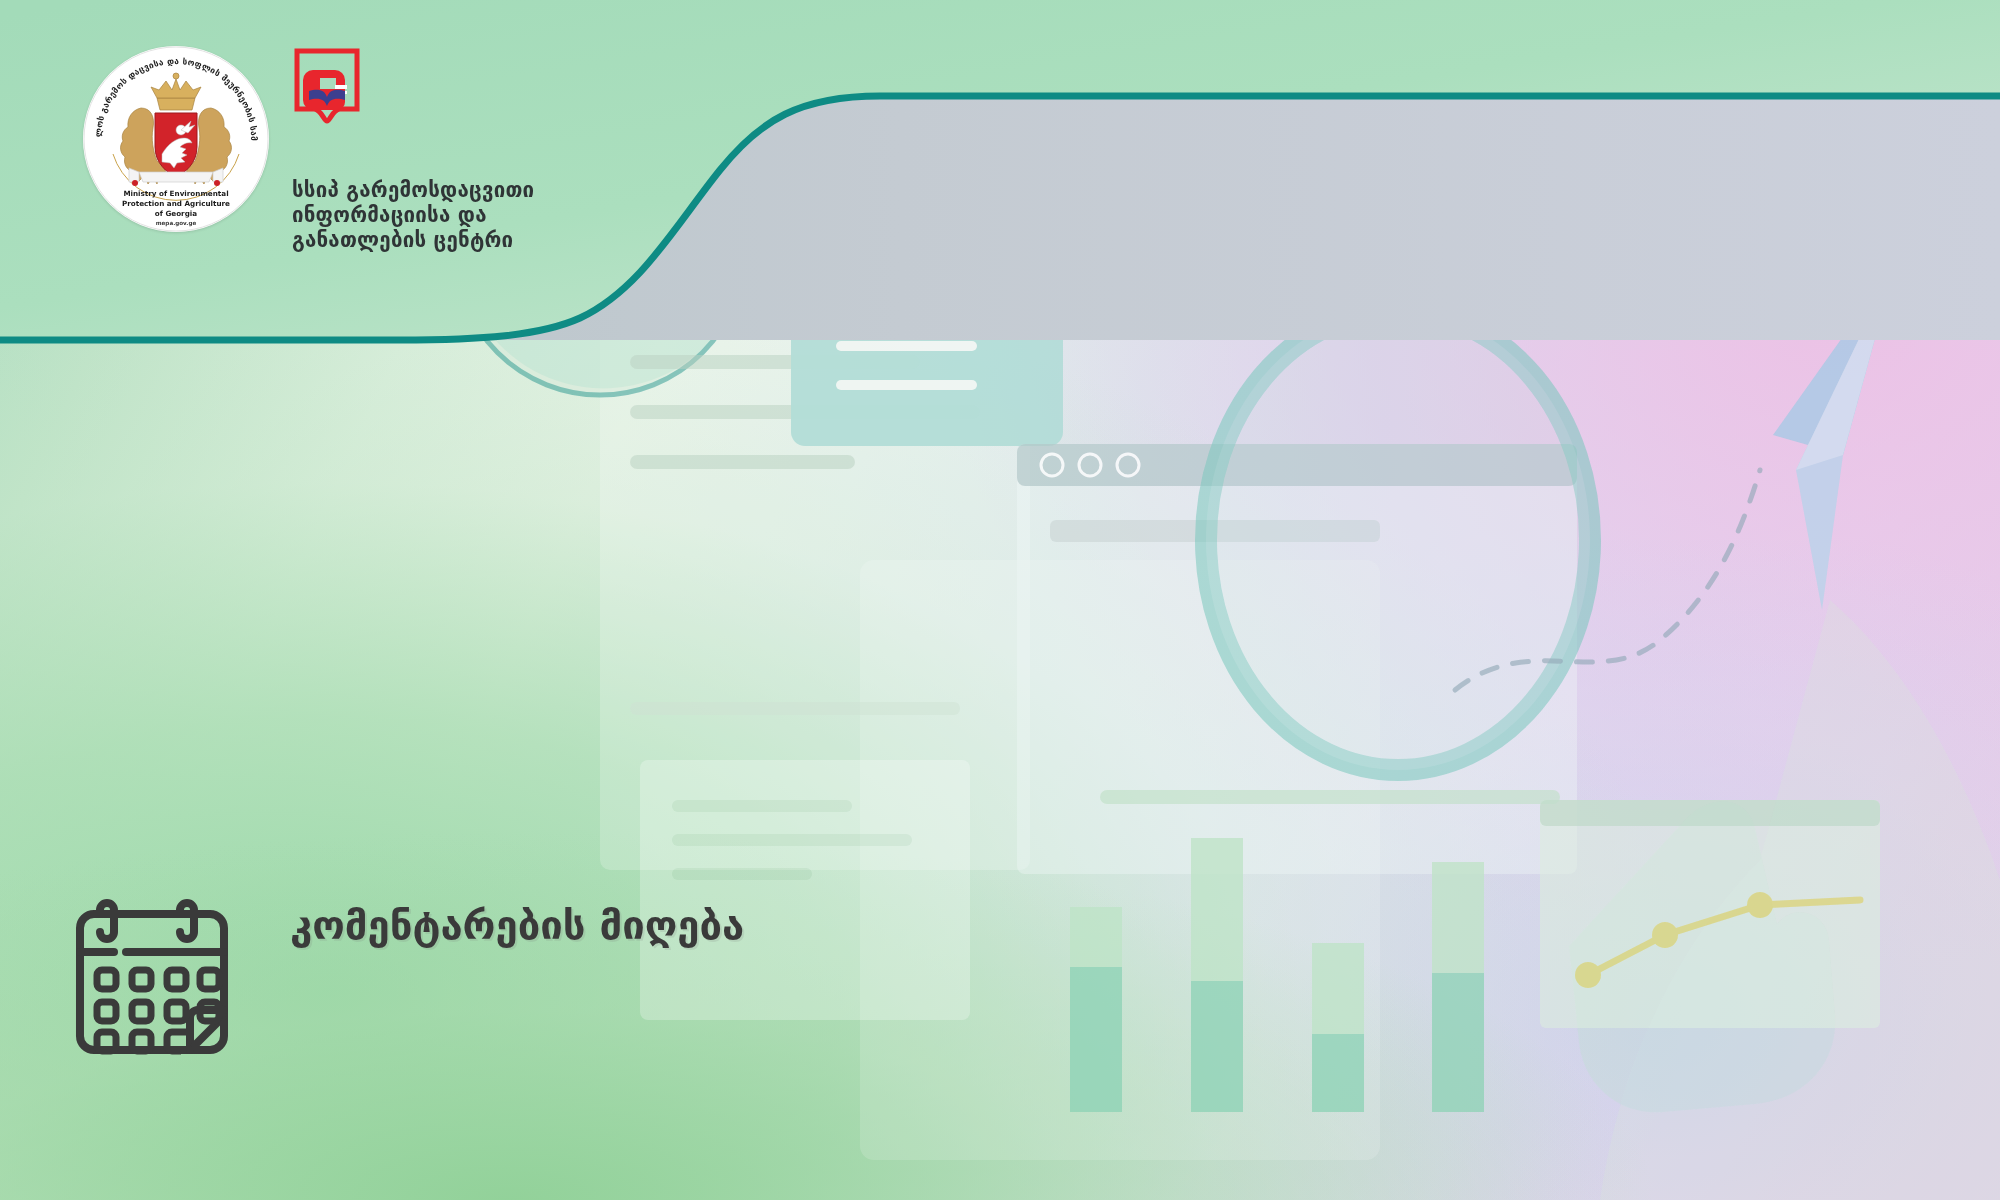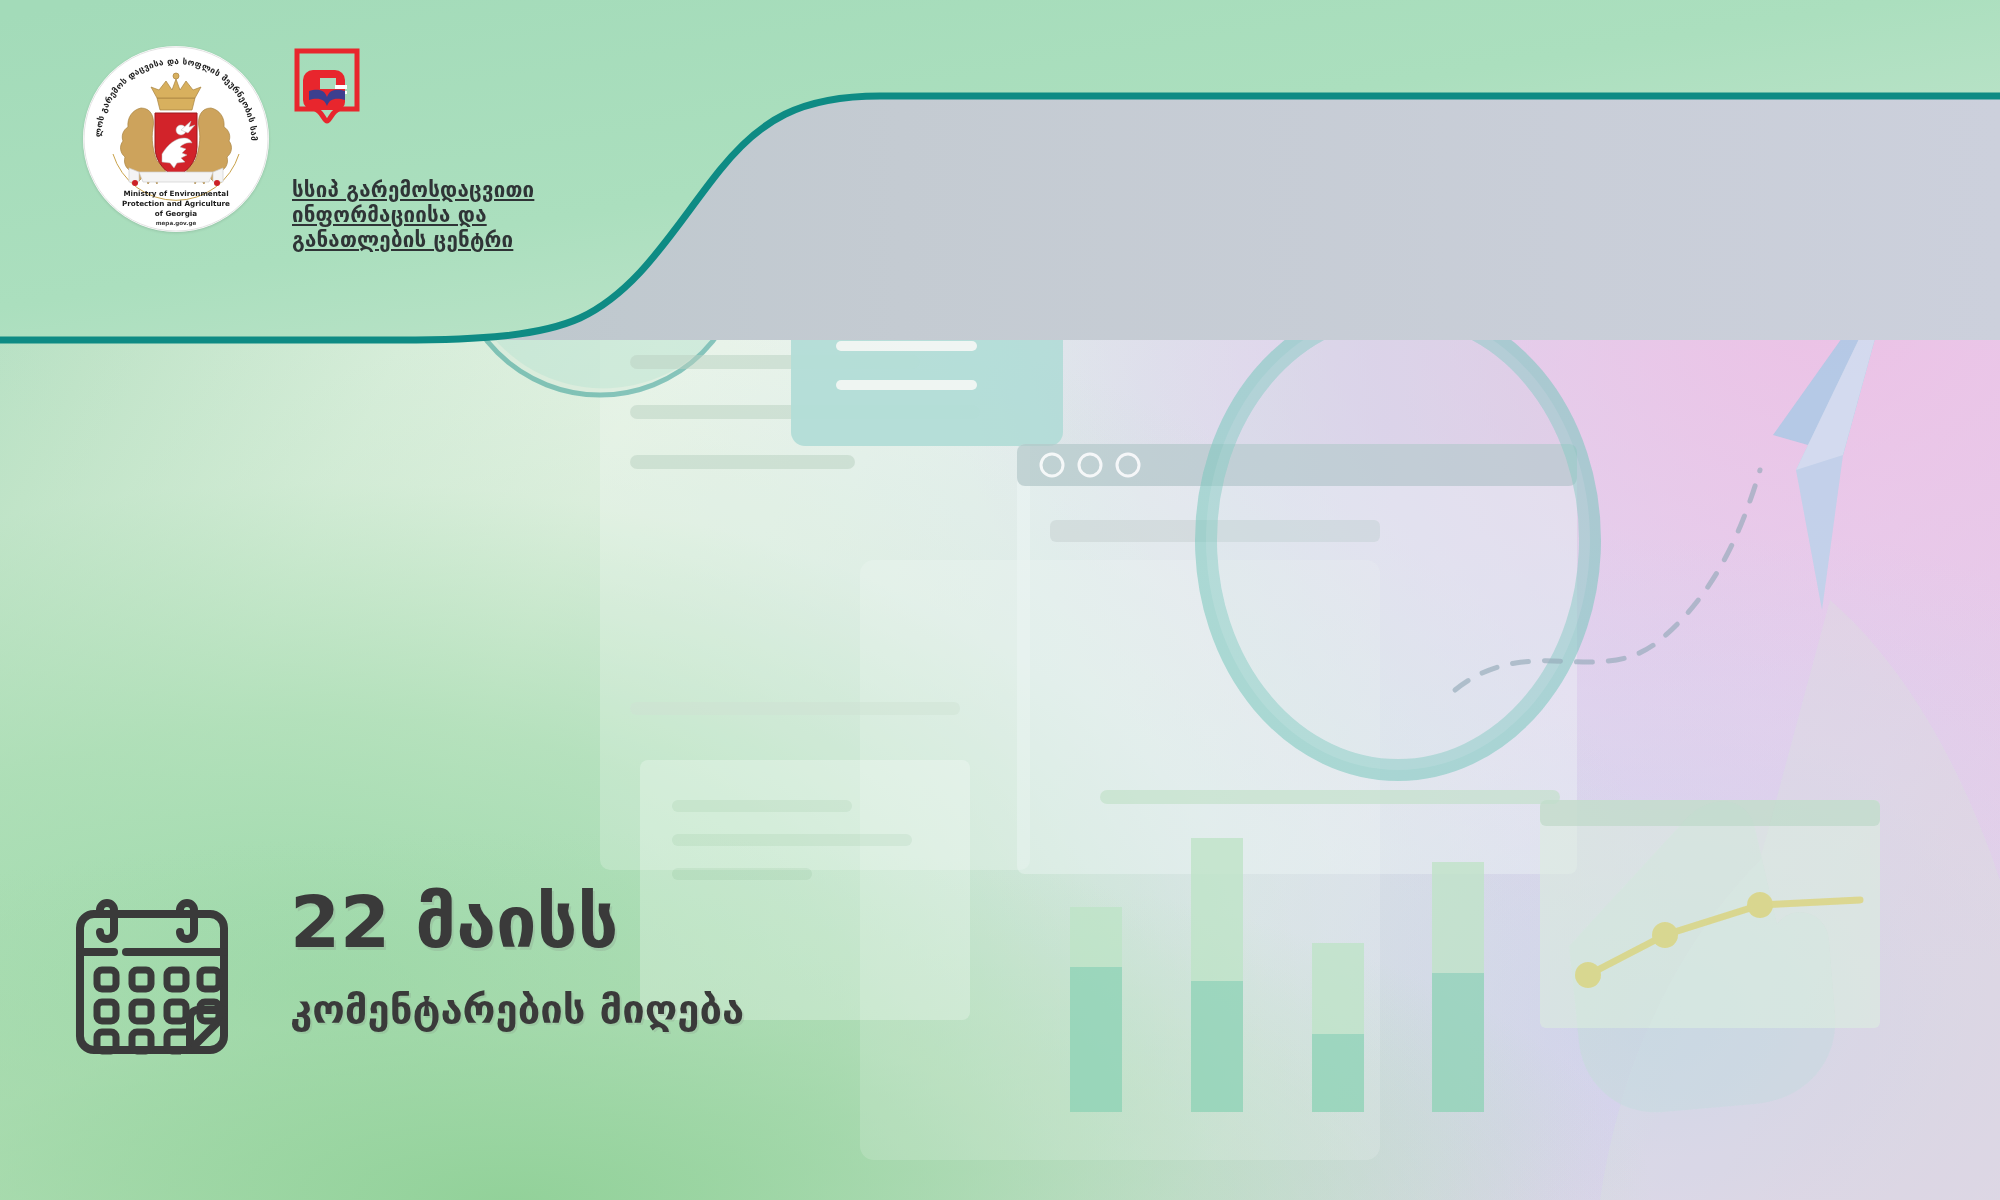--- a/index.html
+++ b/index.html
@@ -66,21 +66,20 @@
   .seal svg{position:absolute;left:0;top:0;}
 
   .center-logo{position:absolute;left:293px;top:47px;width:68px;height:92px;}
 
   .center-logo-text{
     position:absolute;left:292px;top:178px;width:290px;
     font-family:"DejaVu Sans","Liberation Sans",sans-serif;
     font-size:20.5px;line-height:25px;font-weight:700;
     color:#2f3436;letter-spacing:.2px;
     white-space:pre-line;
-    text-decoration:underline;
   }
 
   
   .title{
     position:absolute;left:62px;top:428px;width:1840px;
     font-family:"DejaVu Sans","Liberation Sans",sans-serif;
     font-weight:700;
     font-size:78px;
     line-height:108px;
     letter-spacing:-0.5px;
@@ -355,18 +354,17 @@
           <rect x="105" y="112" width="19" height="19" rx="5"></rect>
           <rect x="138" y="112" width="19" height="19" rx="5"></rect>
 
           <rect x="35" y="142" width="19" height="19" rx="5"></rect>
           <rect x="70" y="142" width="19" height="19" rx="5"></rect>
           <path d="M124 142 h-14 a5 5 0 0 0 -5 5 v9 a5 5 0 0 0 5 5 h9"></path>
         </g>
       </svg>
     </div>
     <div class="date-texts">
-      <div class="date-main">22 მაისს</div>
       <div class="date-sub">კომენტარების მიღება</div>
     </div>
   </div>
 
 </div>
 
 </body></html>

